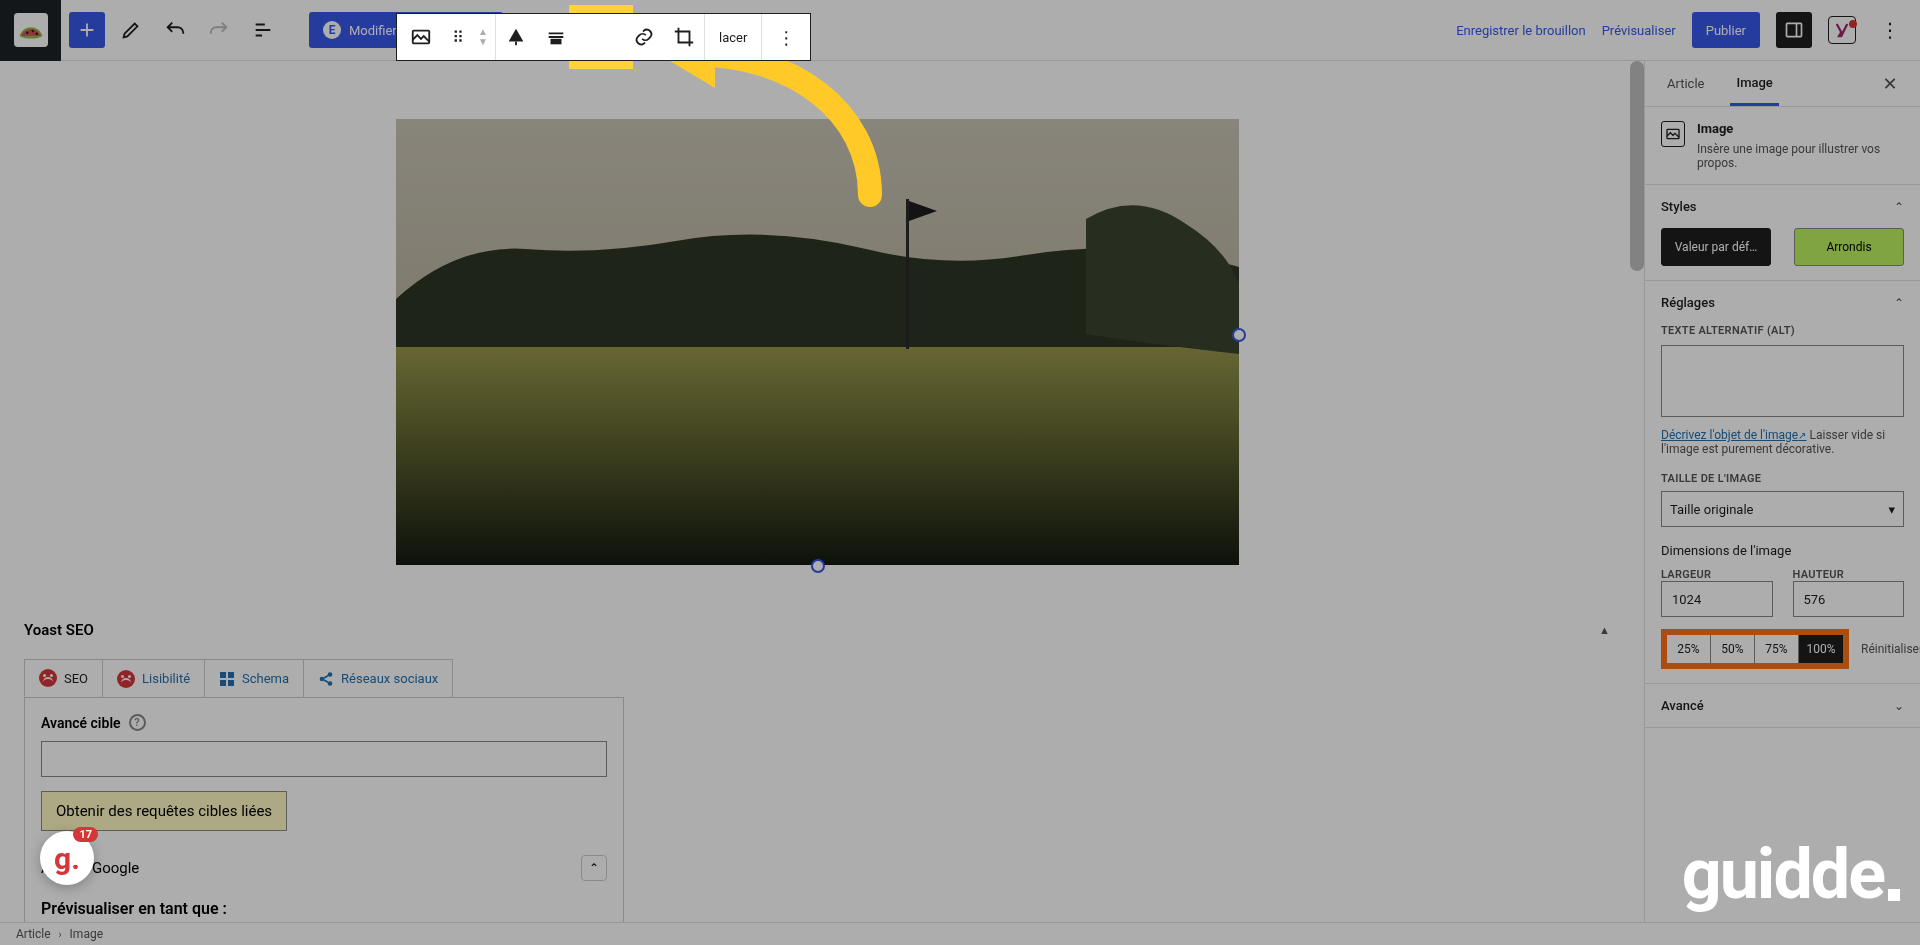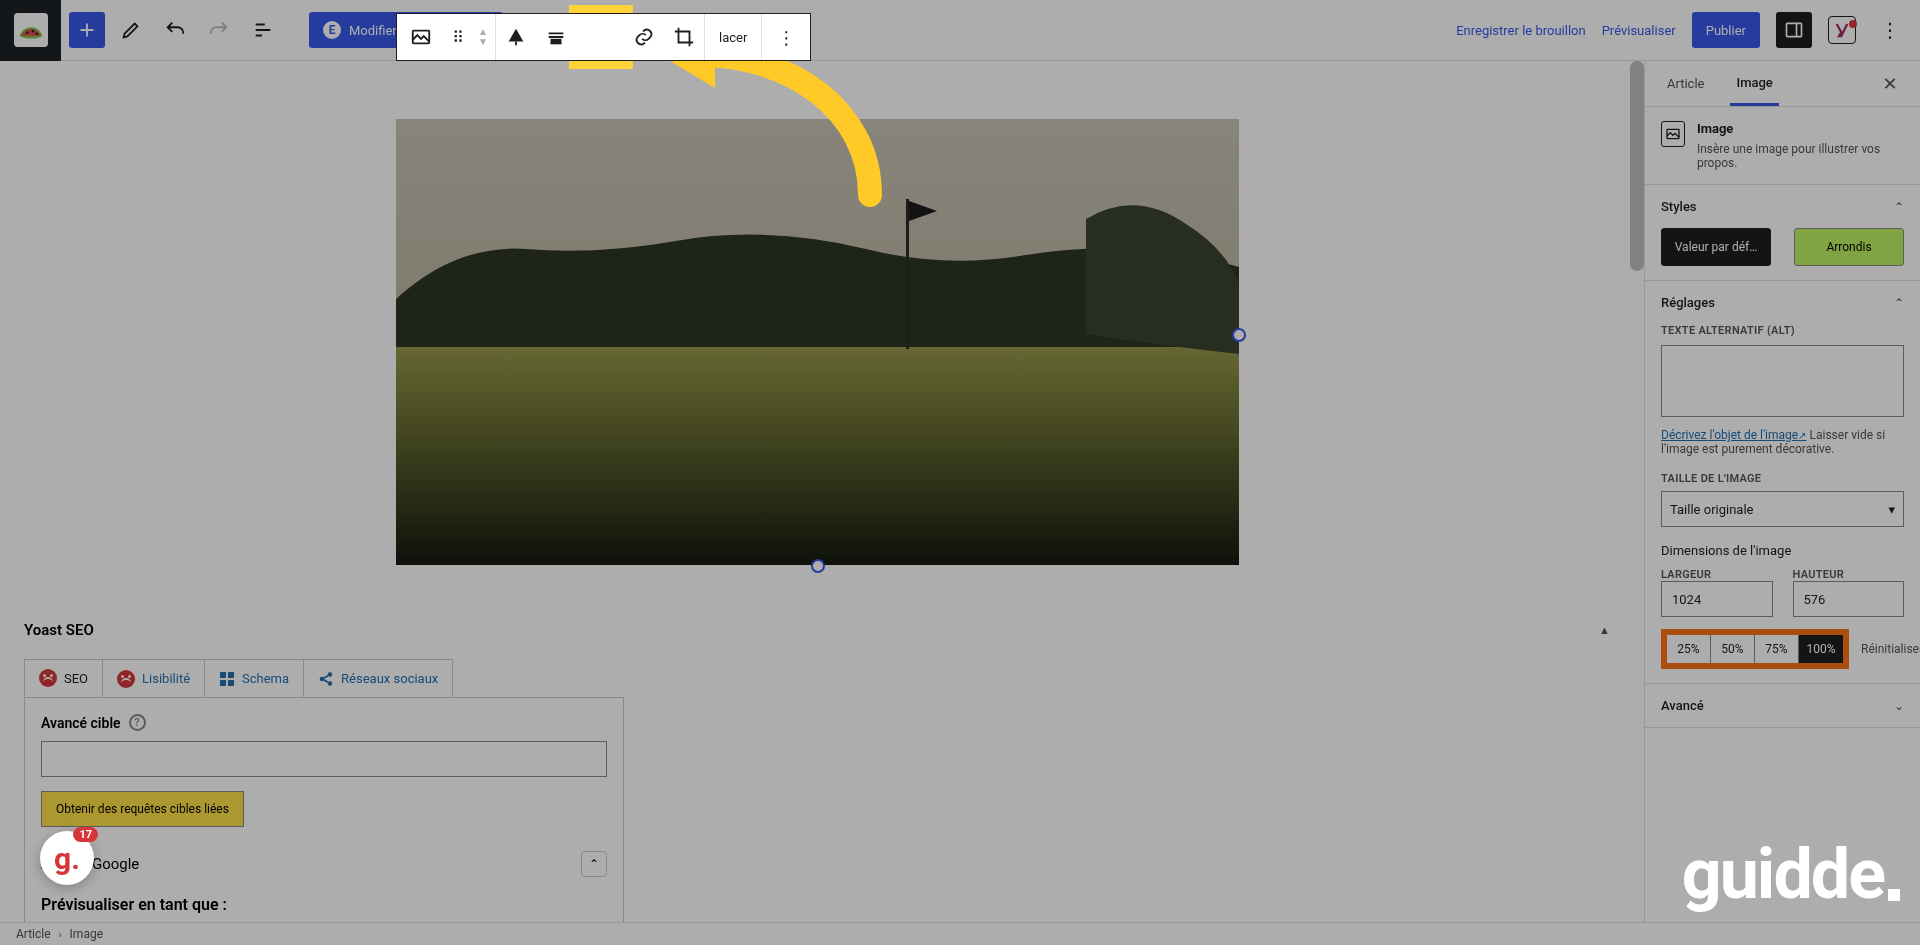--- a/index.html
+++ b/index.html
@@ -70,21 +70,21 @@
 .ytab .sad{width:18px;height:18px;border-radius:50%;background:#d63638;display:inline-block;position:relative;}
 .ytab .sad::before{content:"";position:absolute;top:5px;left:4px;width:3px;height:3px;border-radius:50%;background:#fff;box-shadow:7px 0 #fff;}
 .ytab .sad::after{content:"";position:absolute;bottom:3px;left:4px;width:10px;height:5px;border-top:2px solid #fff;border-radius:6px 6px 0 0;}
 .ytab.active{border-bottom:1px solid #fff;color:#1e1e1e;}
 .ytab.link{color:#2271b1;}
 .ytab .sch{width:16px;height:16px;display:inline-block;}
 .ypanel{border:1px solid #ccc;padding:16px;width:600px;}
 .ylabel{font-size:14px;font-weight:600;margin-bottom:10px;display:flex;align-items:center;gap:8px;}
 .ylabel .q{width:17px;height:17px;border:2px solid #888;border-radius:50%;color:#888;font-size:11px;display:flex;align-items:center;justify-content:center;}
 .yin{width:566px;height:36px;border:1px solid #888;margin-bottom:14px;}
-.ybtn{border:1px solid #888;background:#fde047;padding:10px 14px;font-size:12px;cursor:pointer;}
+.ybtn{border:1px solid #888;background:#fef9c3;padding:10px 14px;font-size:15px;cursor:pointer;}
 .ysec-h{margin-top:24px;font-size:15px;font-weight:400;display:flex;align-items:center;}
 .ysec-h .chev{margin-left:auto;width:26px;height:26px;border:1px solid #ccc;border-radius:4px;display:flex;align-items:center;justify-content:center;font-size:12px;}
 .yprev{font-size:16px;font-weight:600;margin-top:18px;}
 
 
 .gbadge{position:absolute;left:40px;bottom:60px;width:54px;height:54px;border-radius:50%;background:#fff;box-shadow:0 3px 12px rgba(0,0,0,.25);display:flex;align-items:center;justify-content:center;color:#d63638;font-size:30px;font-weight:700;z-index:600;}
 .gbadge .c{position:absolute;top:-4px;right:-4px;background:#d63638;color:#fff;font-size:11px;border-radius:10px;padding:1px 6px;}
 
 
 .wm{position:absolute;right:20px;bottom:30px;z-index:600;color:#fff;font-size:70px;font-weight:700;letter-spacing:-2px;display:flex;align-items:baseline;}

